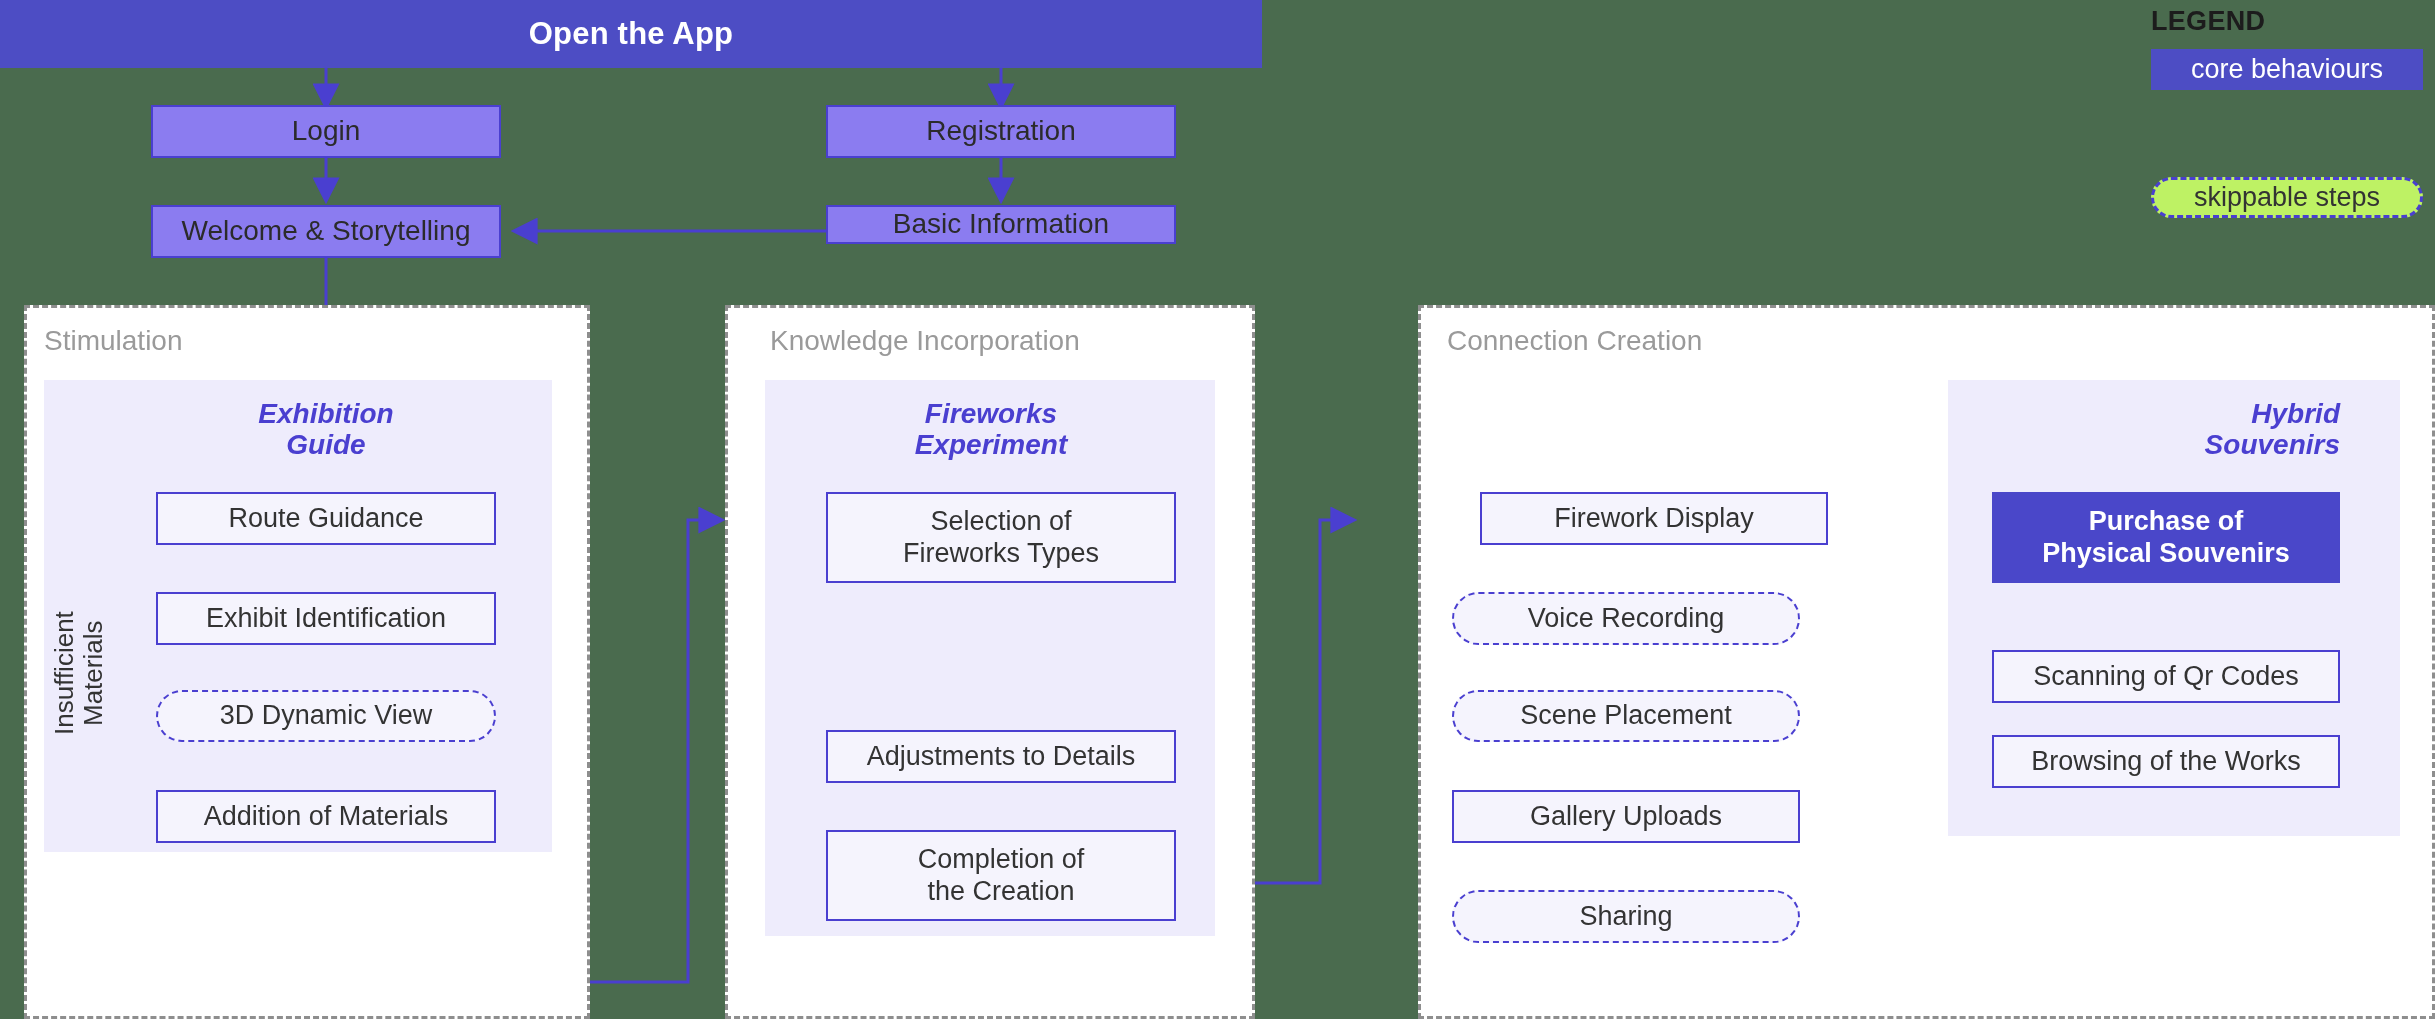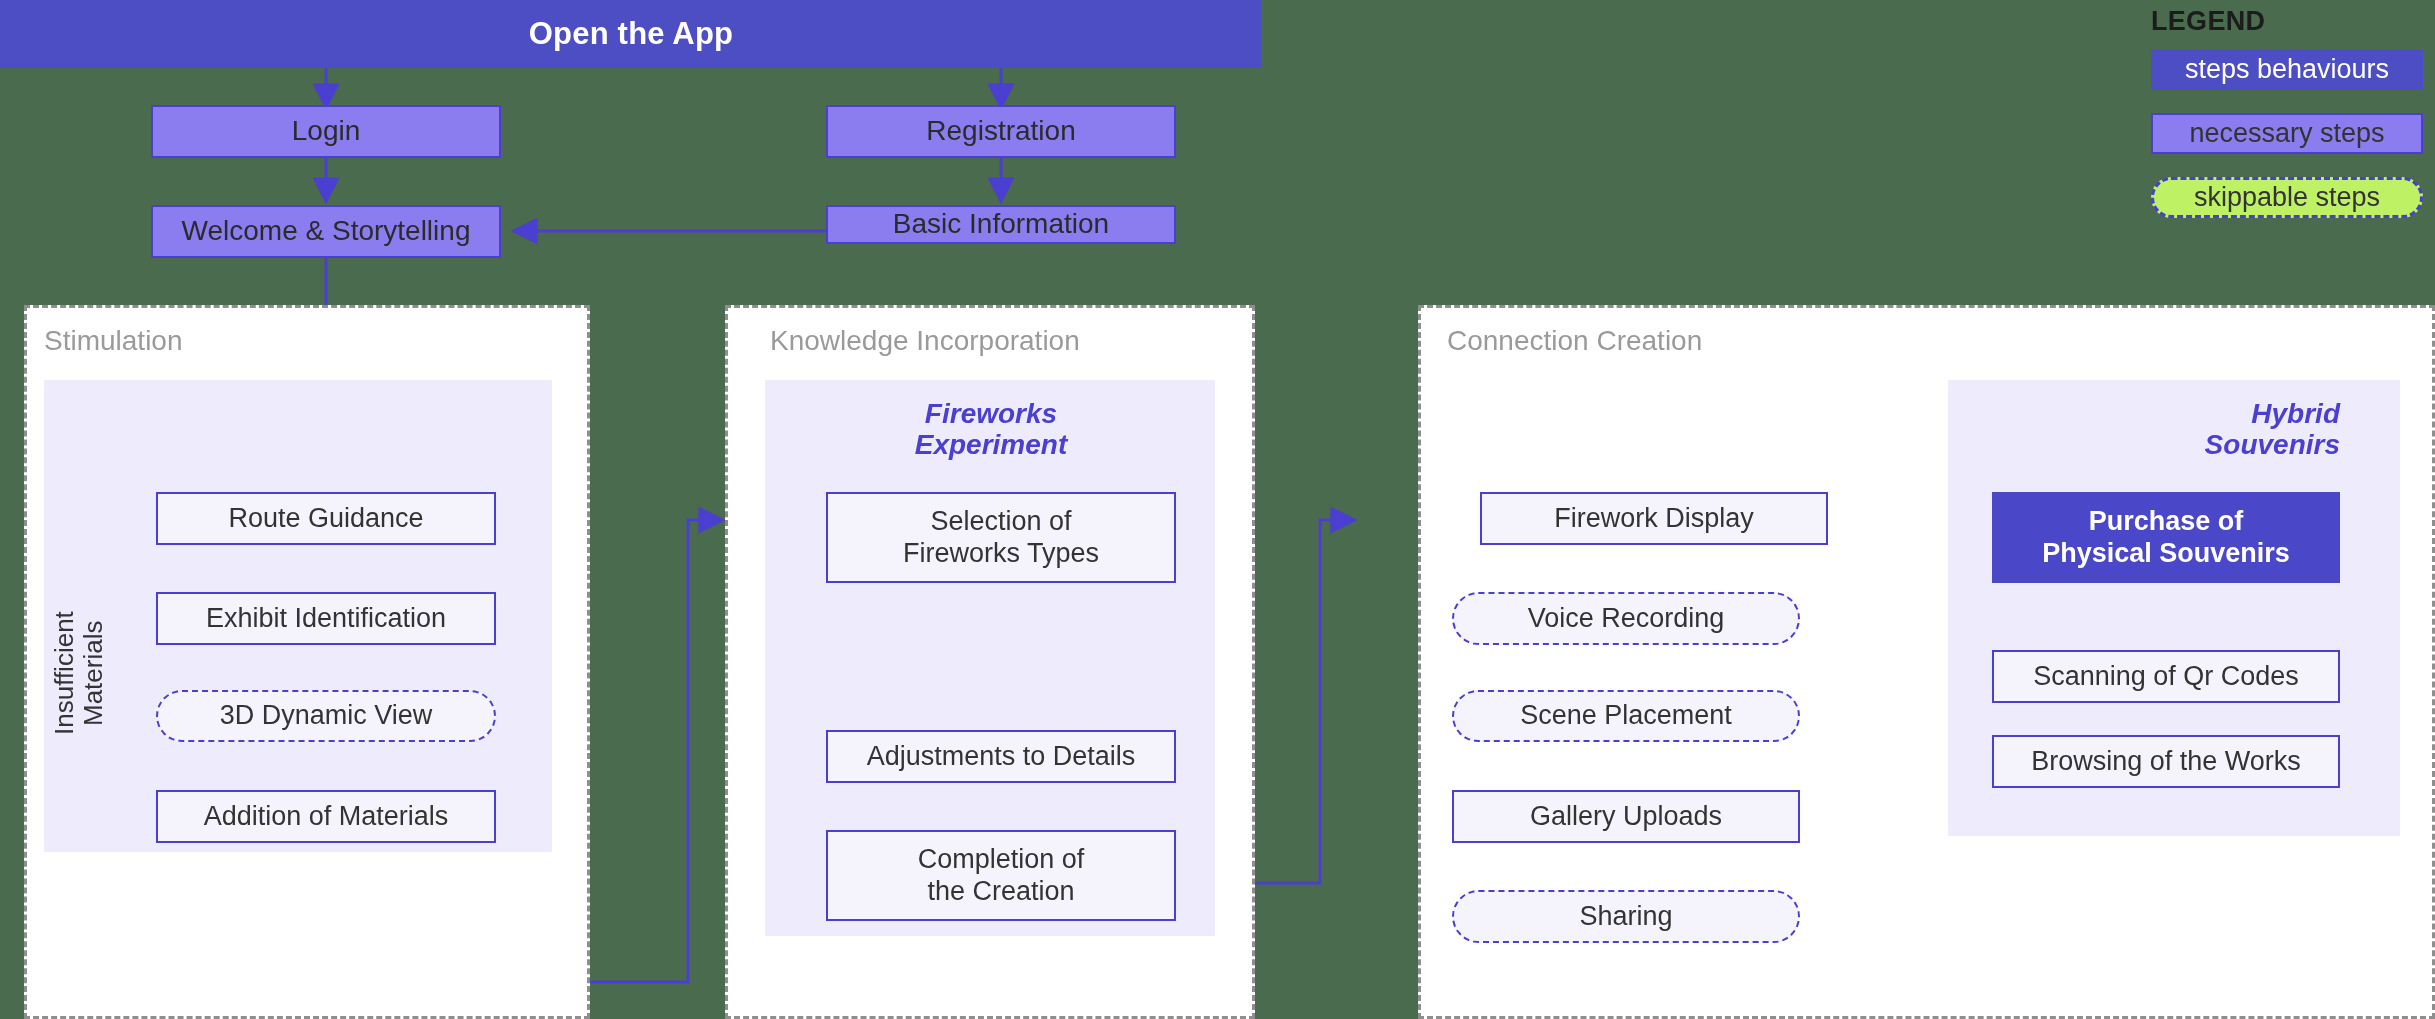--- a/index.html
+++ b/index.html
@@ -194,20 +194,22 @@
   </div>
 
   <div class="abs core-box" style="left:826px;top:205px;width:350px;height:39px;">
     <span>Basic Information</span>
   </div>
 
   <div class="abs panel" style="left:24px;top:305px;width:566px;height:714px;"></div>
   <div class="panel-title" style="left:44px;top:325px;">Stimulation</div>
 
   <div class="abs group" style="left:44px;top:380px;width:508px;height:472px;"></div>
+  <div class="group-title" style="left:160px;top:398px;width:332px;">Exhibition
+Guide</div>
 
   <div class="vlabel" style="left:50px;top:578px;width:62px;height:190px;">Insufficient
 Materials</div>
 
   <div class="abs step" style="left:156px;top:492px;width:340px;height:53px;">
     <span>Route Guidance</span>
   </div>
   <div class="abs step" style="left:156px;top:592px;width:340px;height:53px;">
     <span>Exhibit Identification</span>
   </div>
@@ -267,22 +269,19 @@
   <div class="abs step" style="left:1992px;top:650px;width:348px;height:53px;">
     <span>Scanning of Qr Codes</span>
   </div>
   <div class="abs step" style="left:1992px;top:735px;width:348px;height:53px;">
     <span>Browsing of the Works</span>
   </div>
 
   <div class="legend-title" style="left:2151px;top:6px;">LEGEND</div>
 
   <div class="legend-chip chip-core" style="left:2151px;top:49px;width:272px;height:41px;">
-    <span>steps behaviours</span>
-  </div>
-  <div class="legend-chip chip-necessary" style="left:2151px;top:113px;width:272px;height:41px;">
-    <span>necessary steps</span>
+    <span>core behaviours</span>
   </div>
   <div class="legend-chip chip-skippable" style="left:2151px;top:177px;width:272px;height:41px;">
     <span>skippable steps</span>
   </div>
 
 </div>
 
 </body></html>

